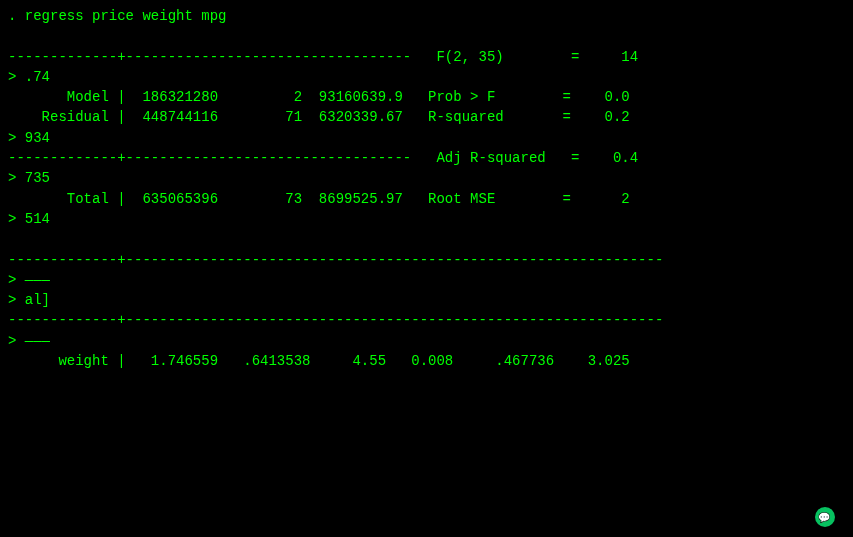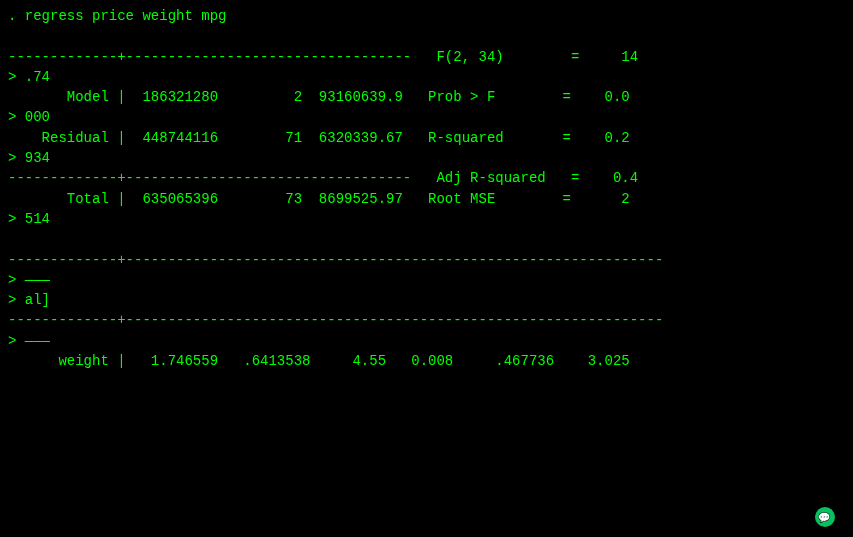--- a/index.html
+++ b/index.html
@@ -54,27 +54,27 @@
       font-size: 10px;
       color: white;
     }
   </style>
 </head>
 <body>
 
 <div class="terminal">
   <div class="line line-green">. regress price weight mpg</div>
   <div class="line">&nbsp;</div>
-  <div class="line line-green">-------------+----------------------------------   F(2, 34)        =     14</div>
+  <div class="line line-green">-------------+----------------------------------   F(2, 35)        =     14</div>
   <div class="line line-green">&gt; .74</div>
   <div class="line line-green">       Model |  186321280         2  93160639.9   Prob &gt; F        =    0.0</div>
-  <div class="line line-green">&gt; 000</div>
   <div class="line line-green">    Residual |  448744116        71  6320339.67   R-squared       =    0.2</div>
   <div class="line line-green">&gt; 934</div>
   <div class="line line-green">-------------+----------------------------------   Adj R-squared   =    0.4</div>
+  <div class="line line-green">&gt; 735</div>
   <div class="line line-green">       Total |  635065396        73  8699525.97   Root MSE        =      2</div>
   <div class="line line-green">&gt; 514</div>
   <div class="line">&nbsp;</div>
   <div class="line line-green">-------------+----------------------------------------------------------------</div>
   <div class="line line-green">&gt; ———</div>
   <div class="line line-green">&gt; al]</div>
   <div class="line line-green">-------------+----------------------------------------------------------------</div>
   <div class="line line-green">&gt; ———</div>
   <div class="line line-green">      weight |   1.746559   .6413538     4.55   0.008     .467736    3.025</div>
 

